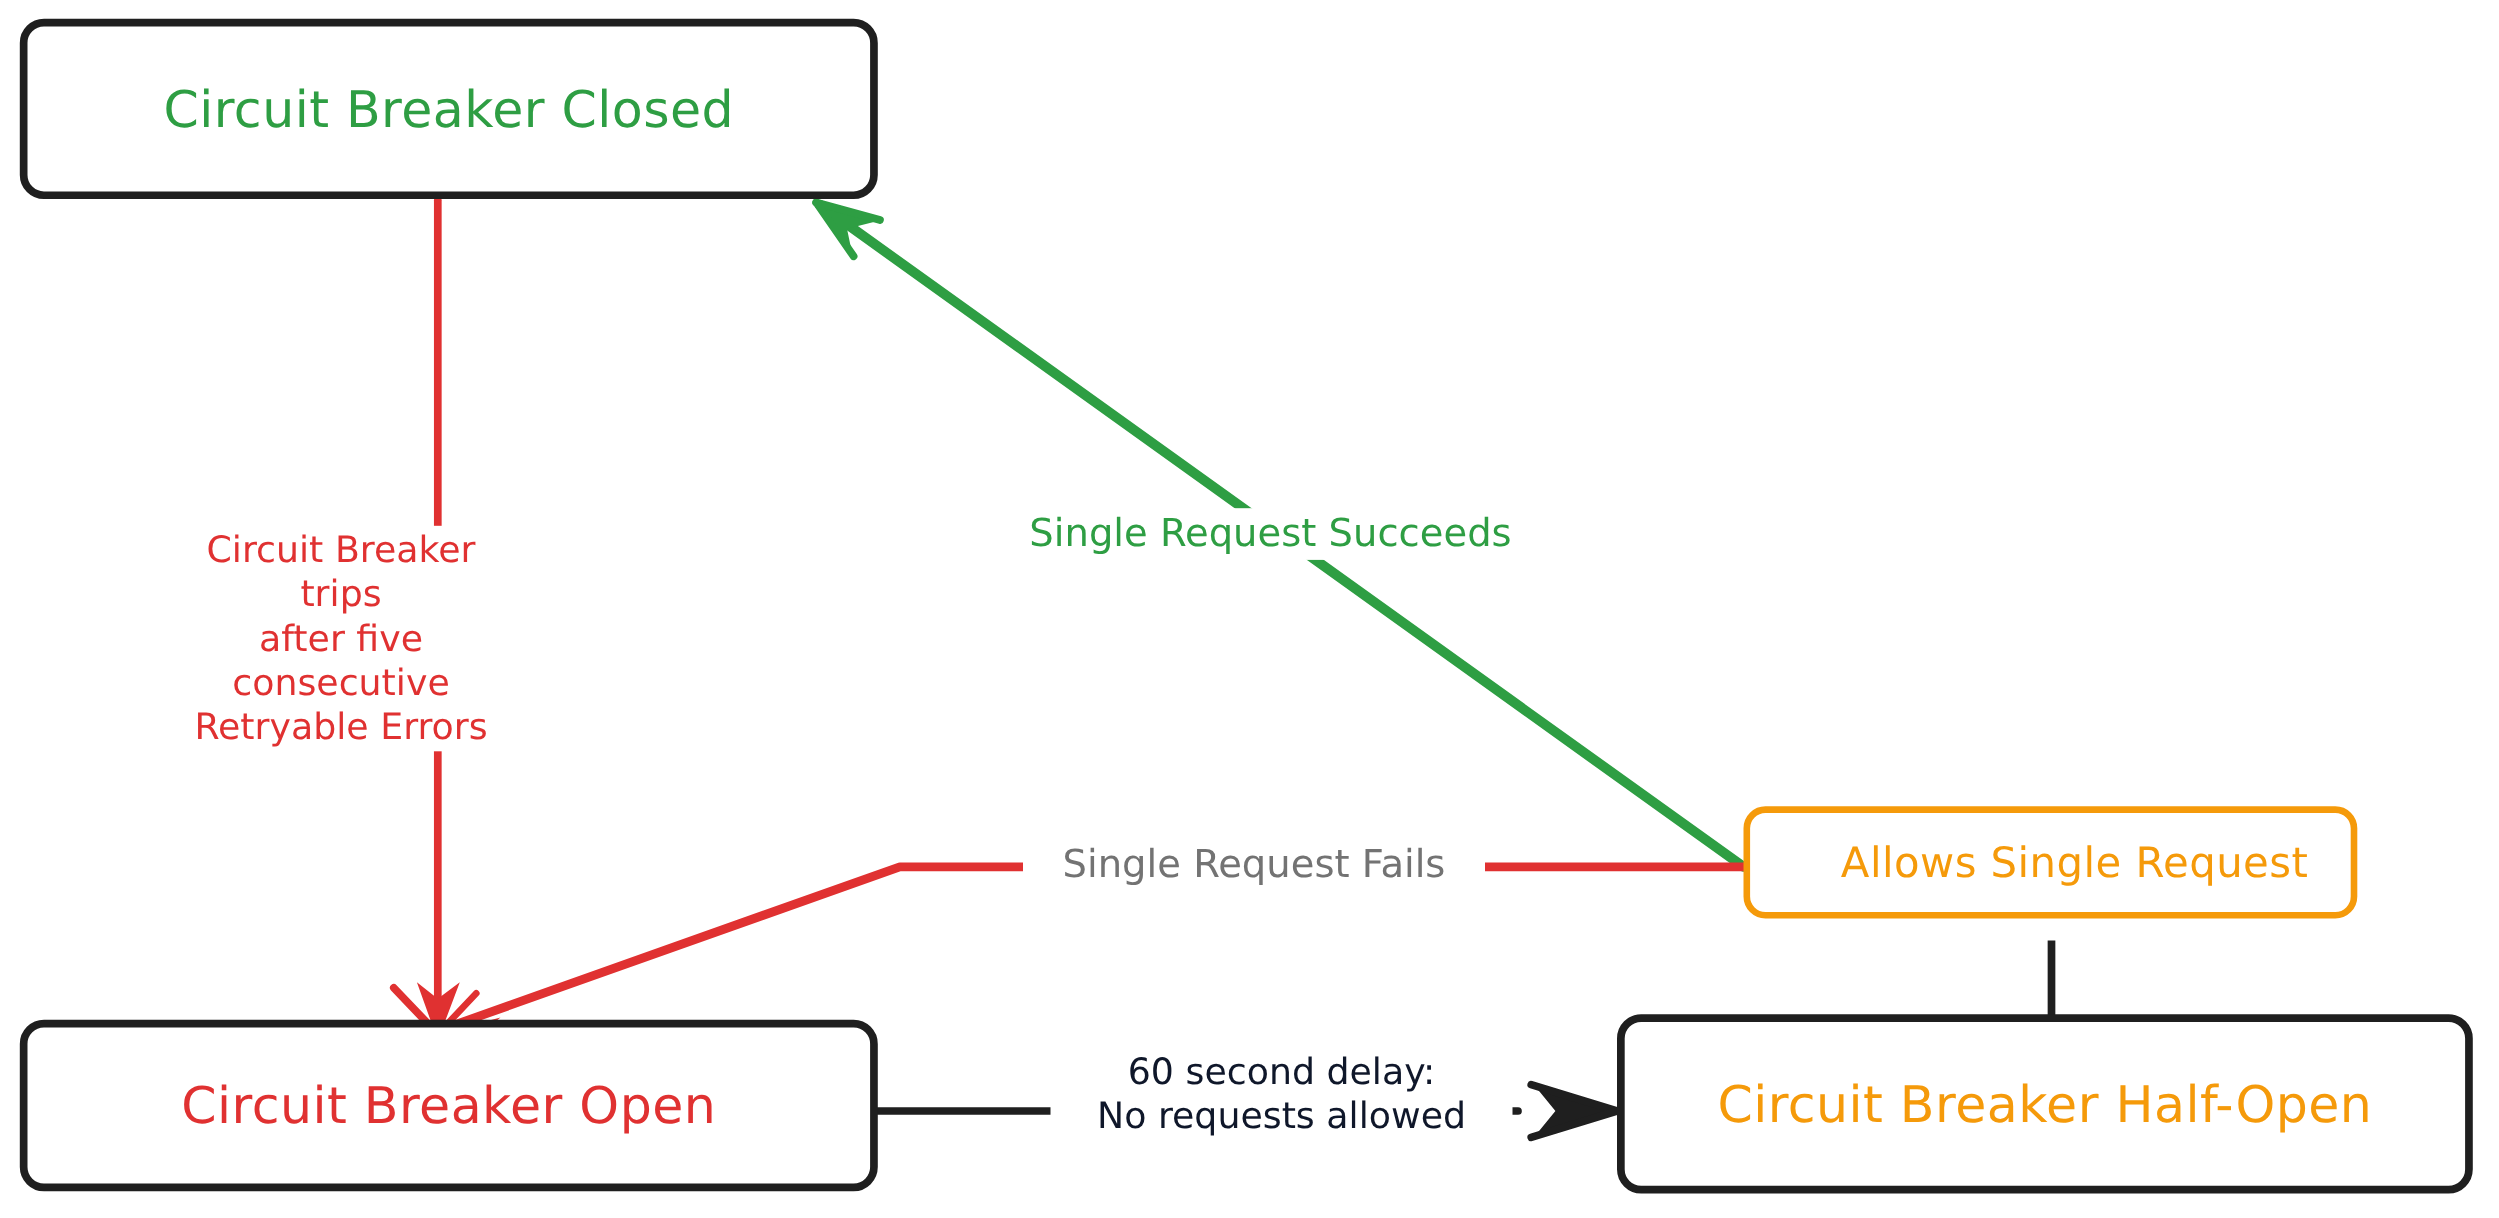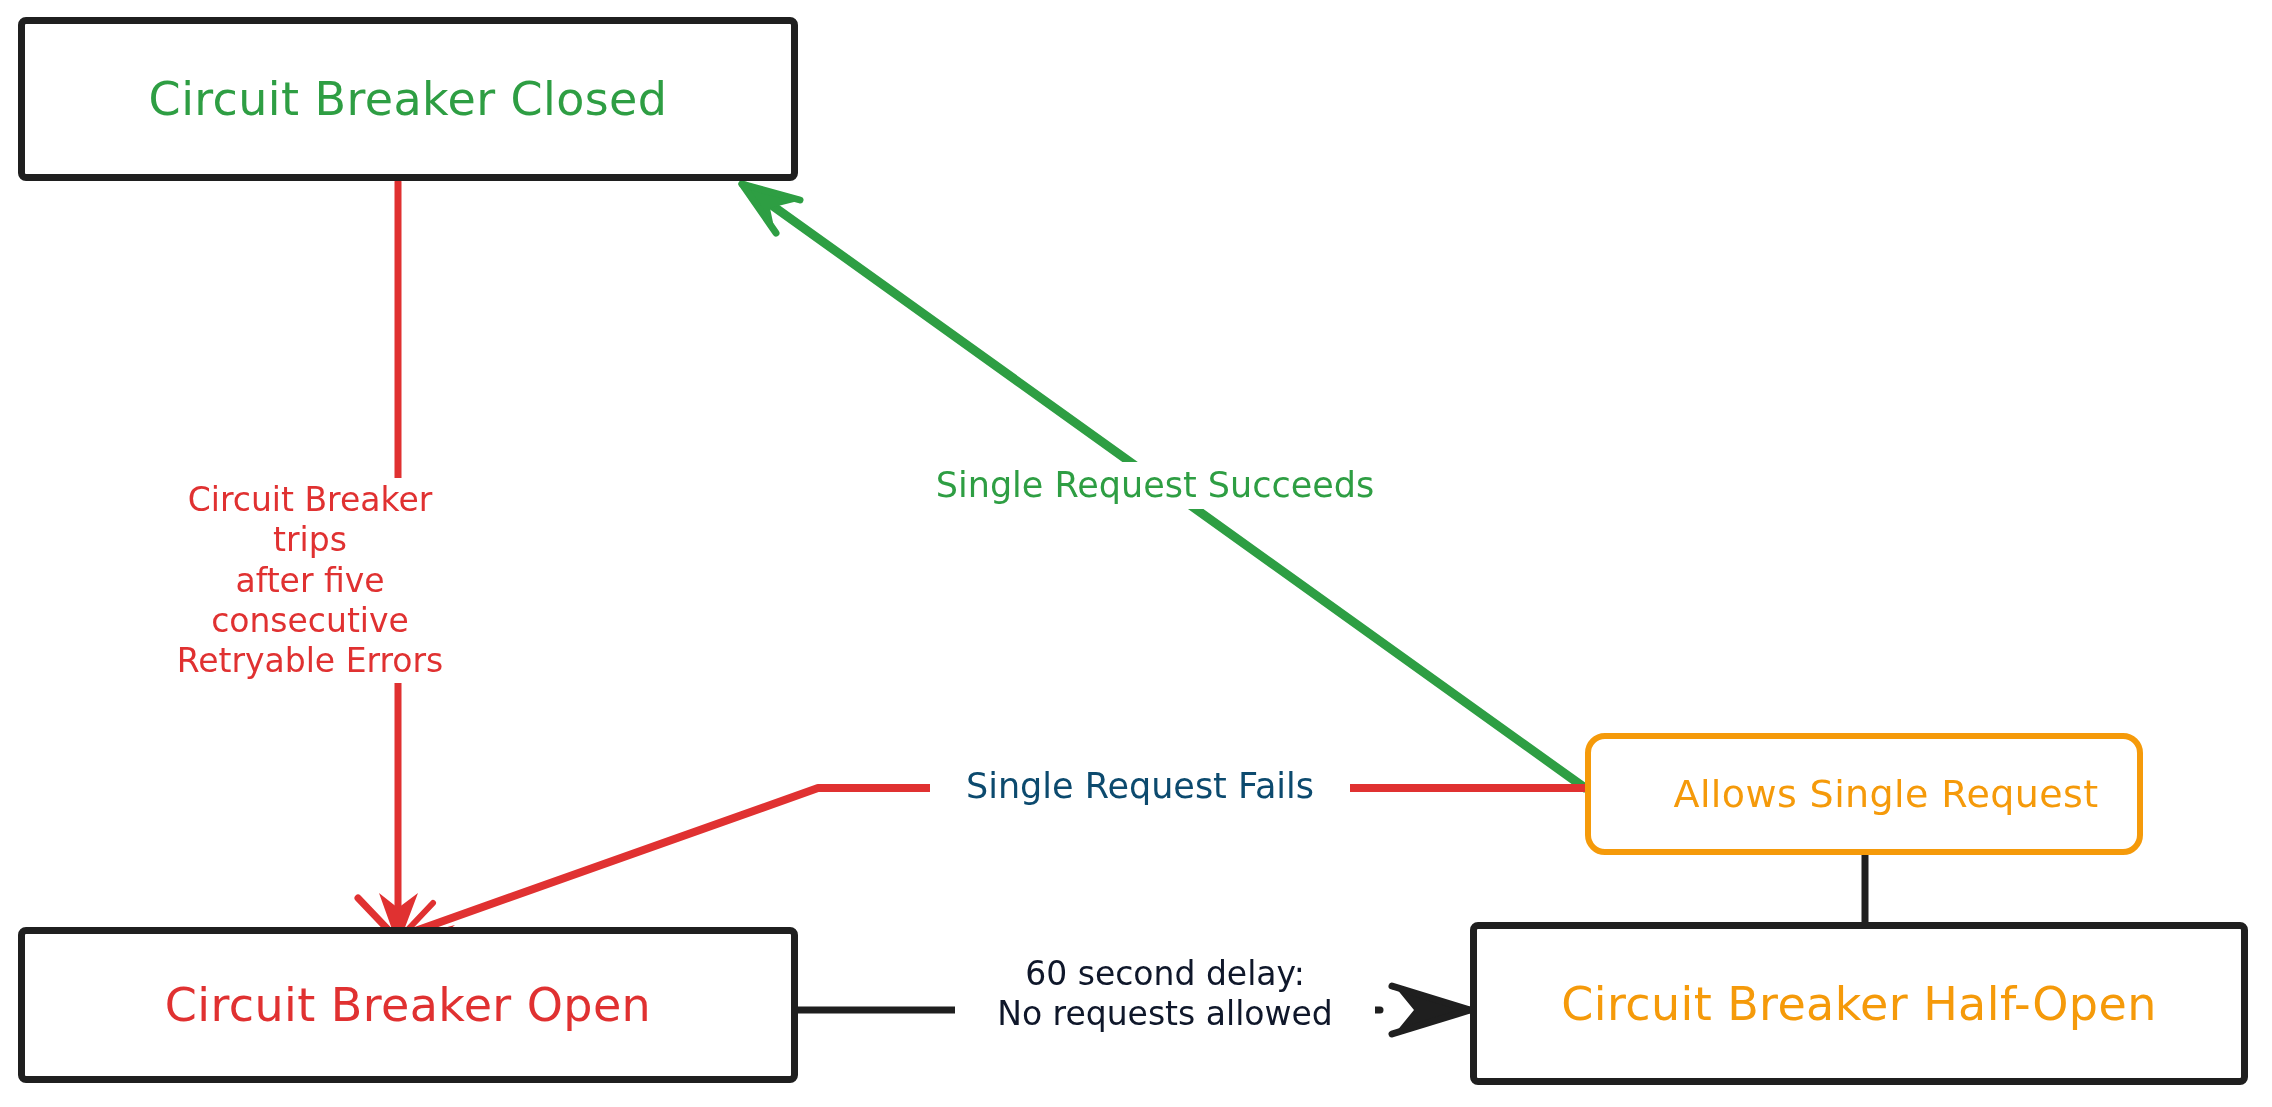--- a/index.html
+++ b/index.html
@@ -21,21 +21,21 @@
     position: absolute;
     left: 0;
     top: 0;
     width: 2272px;
     height: 1107px;
   }
   .node {
     position: absolute;
     box-sizing: border-box;
     background: #ffffff;
-    border-radius: 8px;
+    border-radius: 22px;
     display: flex;
     align-items: center;
     justify-content: center;
     text-align: center;
   }
   .node-black {
     border: 7px solid #1f1f1f;
   }
   .node-orange {
     border: 6px solid #f59a0a;
@@ -70,21 +70,21 @@
     width: 320px;
   }
   .el-succeeds {
     color: #2e9e43;
     font-size: 35px;
     left: 905px;
     top: 462px;
     width: 500px;
   }
   .el-fails {
-    color: #0c4a6e;
+    color: #737373;
     font-size: 35px;
     left: 930px;
     top: 763px;
     width: 420px;
   }
   .el-delay {
     color: #0f172a;
     font-size: 33px;
     left: 955px;
     top: 952px;
@@ -132,21 +132,21 @@
   </svg>
 
   <div class="node node-black" style="left:18px; top:17px; width:780px; height:164px;">
     <span class="node-label lbl-closed">Circuit Breaker Closed</span>
   </div>
 
   <div class="node node-black" style="left:18px; top:927px; width:780px; height:156px;">
     <span class="node-label lbl-open">Circuit Breaker Open</span>
   </div>
 
-  <div class="node node-orange" style="left:1585px; top:733px; width:558px; height:122px;padding-left:44px;">
+  <div class="node node-orange" style="left:1585px; top:733px; width:558px; height:102px;padding-left:44px;">
     <span class="node-label lbl-allows">Allows Single Request</span>
   </div>
 
   <div class="node node-black" style="left:1470px; top:922px; width:778px; height:163px;">
     <span class="node-label lbl-halfopen">Circuit Breaker Half-Open</span>
   </div>
 
   <div class="edge-label el-trip">Circuit Breaker trips
 after five consecutive
 Retryable Errors</div>

